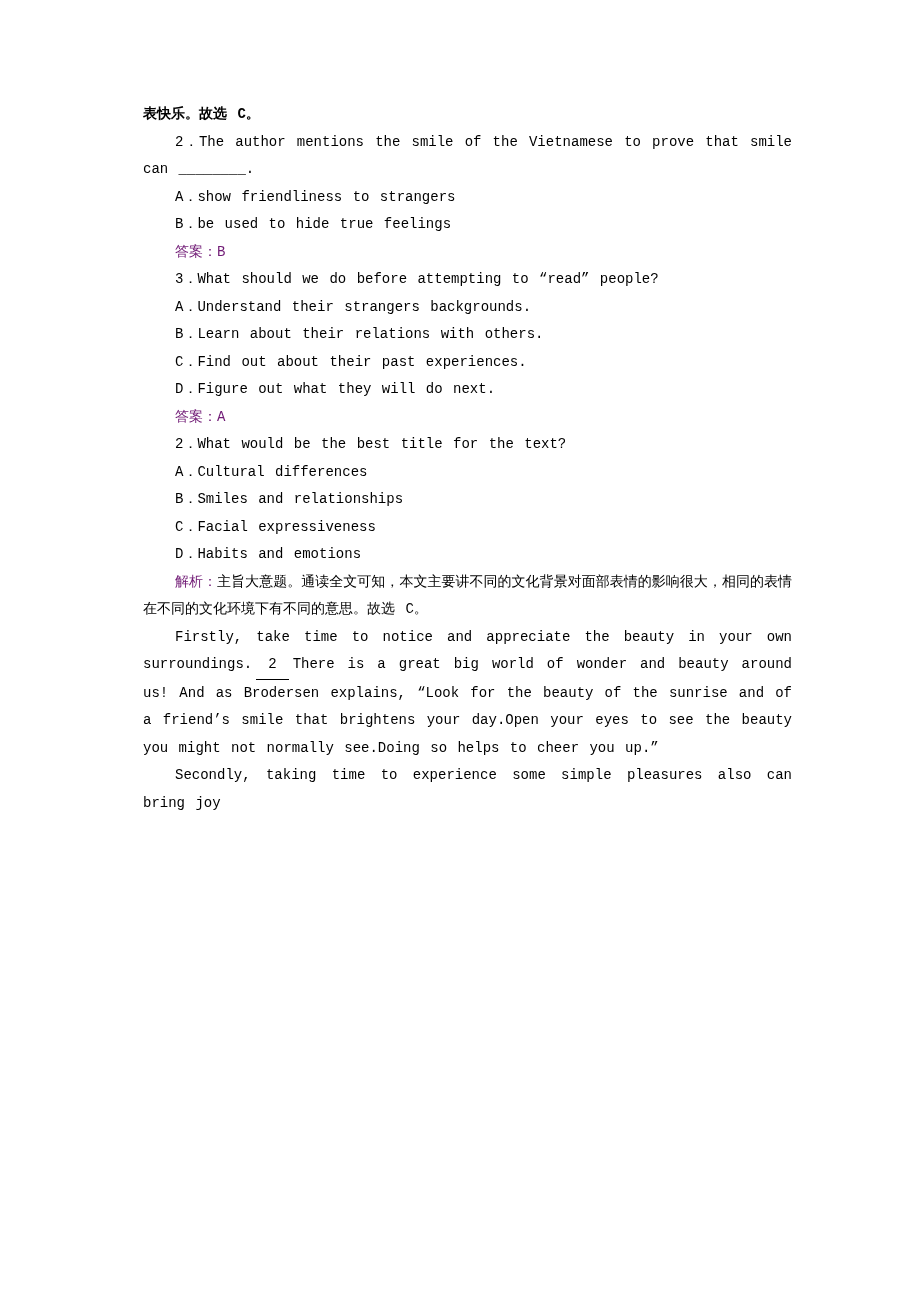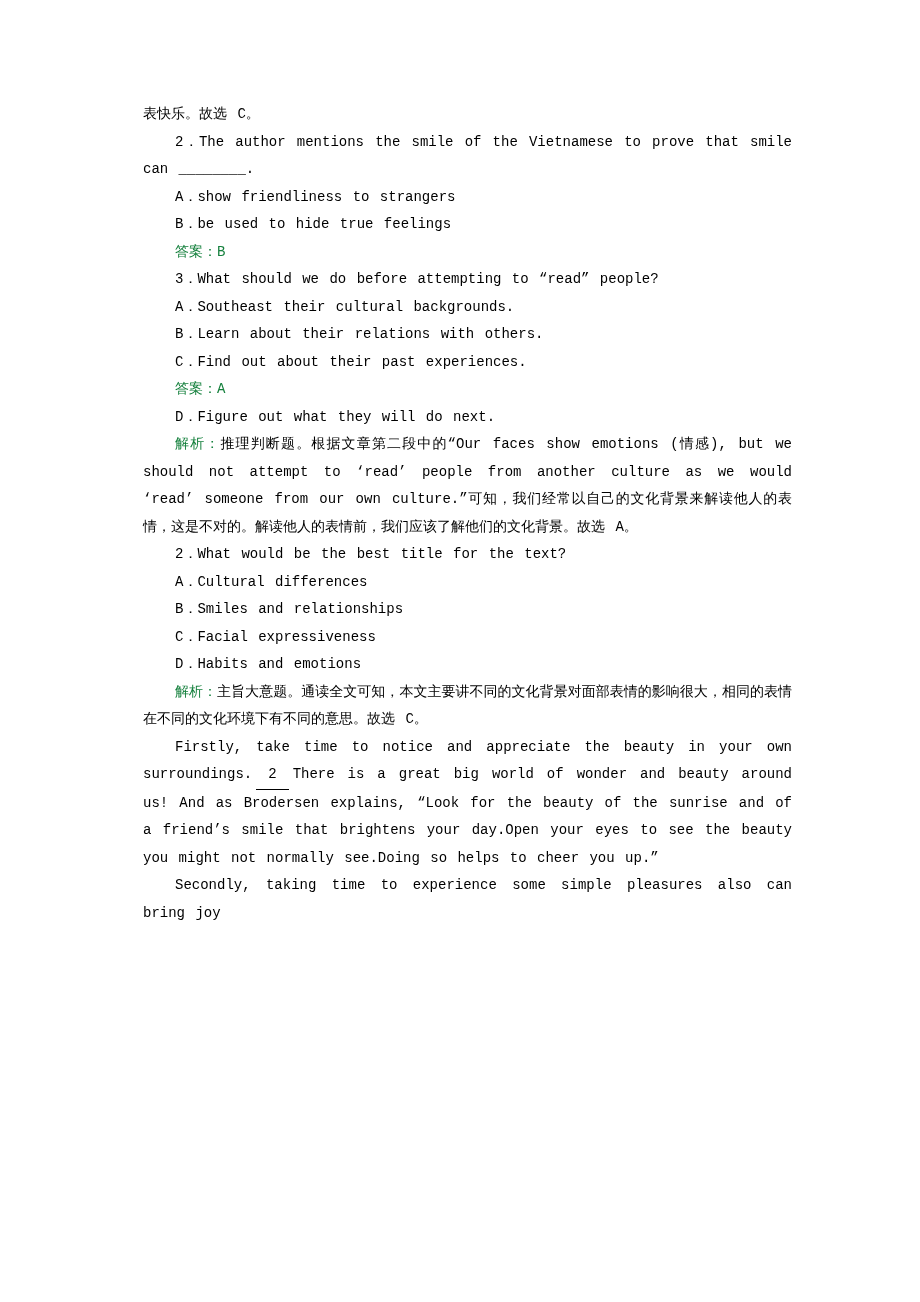--- a/index.html
+++ b/index.html
@@ -18,22 +18,22 @@
     overflow: hidden;
   }
   .para {
     margin: 0;
     font-size: 14px;
     line-height: 27.5px;
     text-align: justify;
     text-indent: 32px;
     word-spacing: 2px;
   }
-  .para.no-indent { text-indent: 0; }
-  .red { color: #15803d; }
+  .para.no-indent { text-indent: 0; font-weight: bold; }
+  .red { color: #701a75; }
   .blank {
     border-bottom: 1px solid #000;
     padding: 0 12px;
     margin: 0 4px;
     text-indent: 0;
     display: inline-block;
   }
 </style>
 </head>
 <body>
@@ -41,26 +41,25 @@
 <div class="page">
 
   <p class="para no-indent">表快乐。故选 C。</p>
 
   <p class="para">2．The author mentions the smile of the Vietnamese to prove that smile can ________.</p>
   <p class="para">A．show friendliness to strangers</p>
   <p class="para">B．be used to hide true feelings</p>
   <p class="para red">答案：B</p>
 
   <p class="para">3．What should we do before attempting to “read” people?</p>
-  <p class="para">A．Southeast their cultural backgrounds.</p>
+  <p class="para">A．Understand their strangers backgrounds.</p>
   <p class="para">B．Learn about their relations with others.</p>
   <p class="para">C．Find out about their past experiences.</p>
+  <p class="para">D．Figure out what they will do next.</p>
   <p class="para red">答案：A</p>
-  <p class="para">D．Figure out what they will do next.</p>
-  <p class="para"><span class="red">解析：</span><span>推理判断题。根据文章第二段中的“Our faces show emotions (情感), but we should not attempt to ‘read’ people from another culture as we would ‘read’ someone from our own culture.”可知，我们经常以自己的文化背景来解读他人的表情，这是不对的。解读他人的表情前，我们应该了解他们的文化背景。故选 A。</span></p>
 
   <p class="para">2．What would be the best title for the text?</p>
   <p class="para">A．Cultural differences</p>
   <p class="para">B．Smiles and relationships</p>
   <p class="para">C．Facial expressiveness</p>
   <p class="para">D．Habits and emotions</p>
   <p class="para"><span class="red">解析：</span><span>主旨大意题。通读全文可知，本文主要讲不同的文化背景对面部表情的影响很大，相同的表情在不同的文化环境下有不同的意思。故选 C。</span></p>
 
 
 

